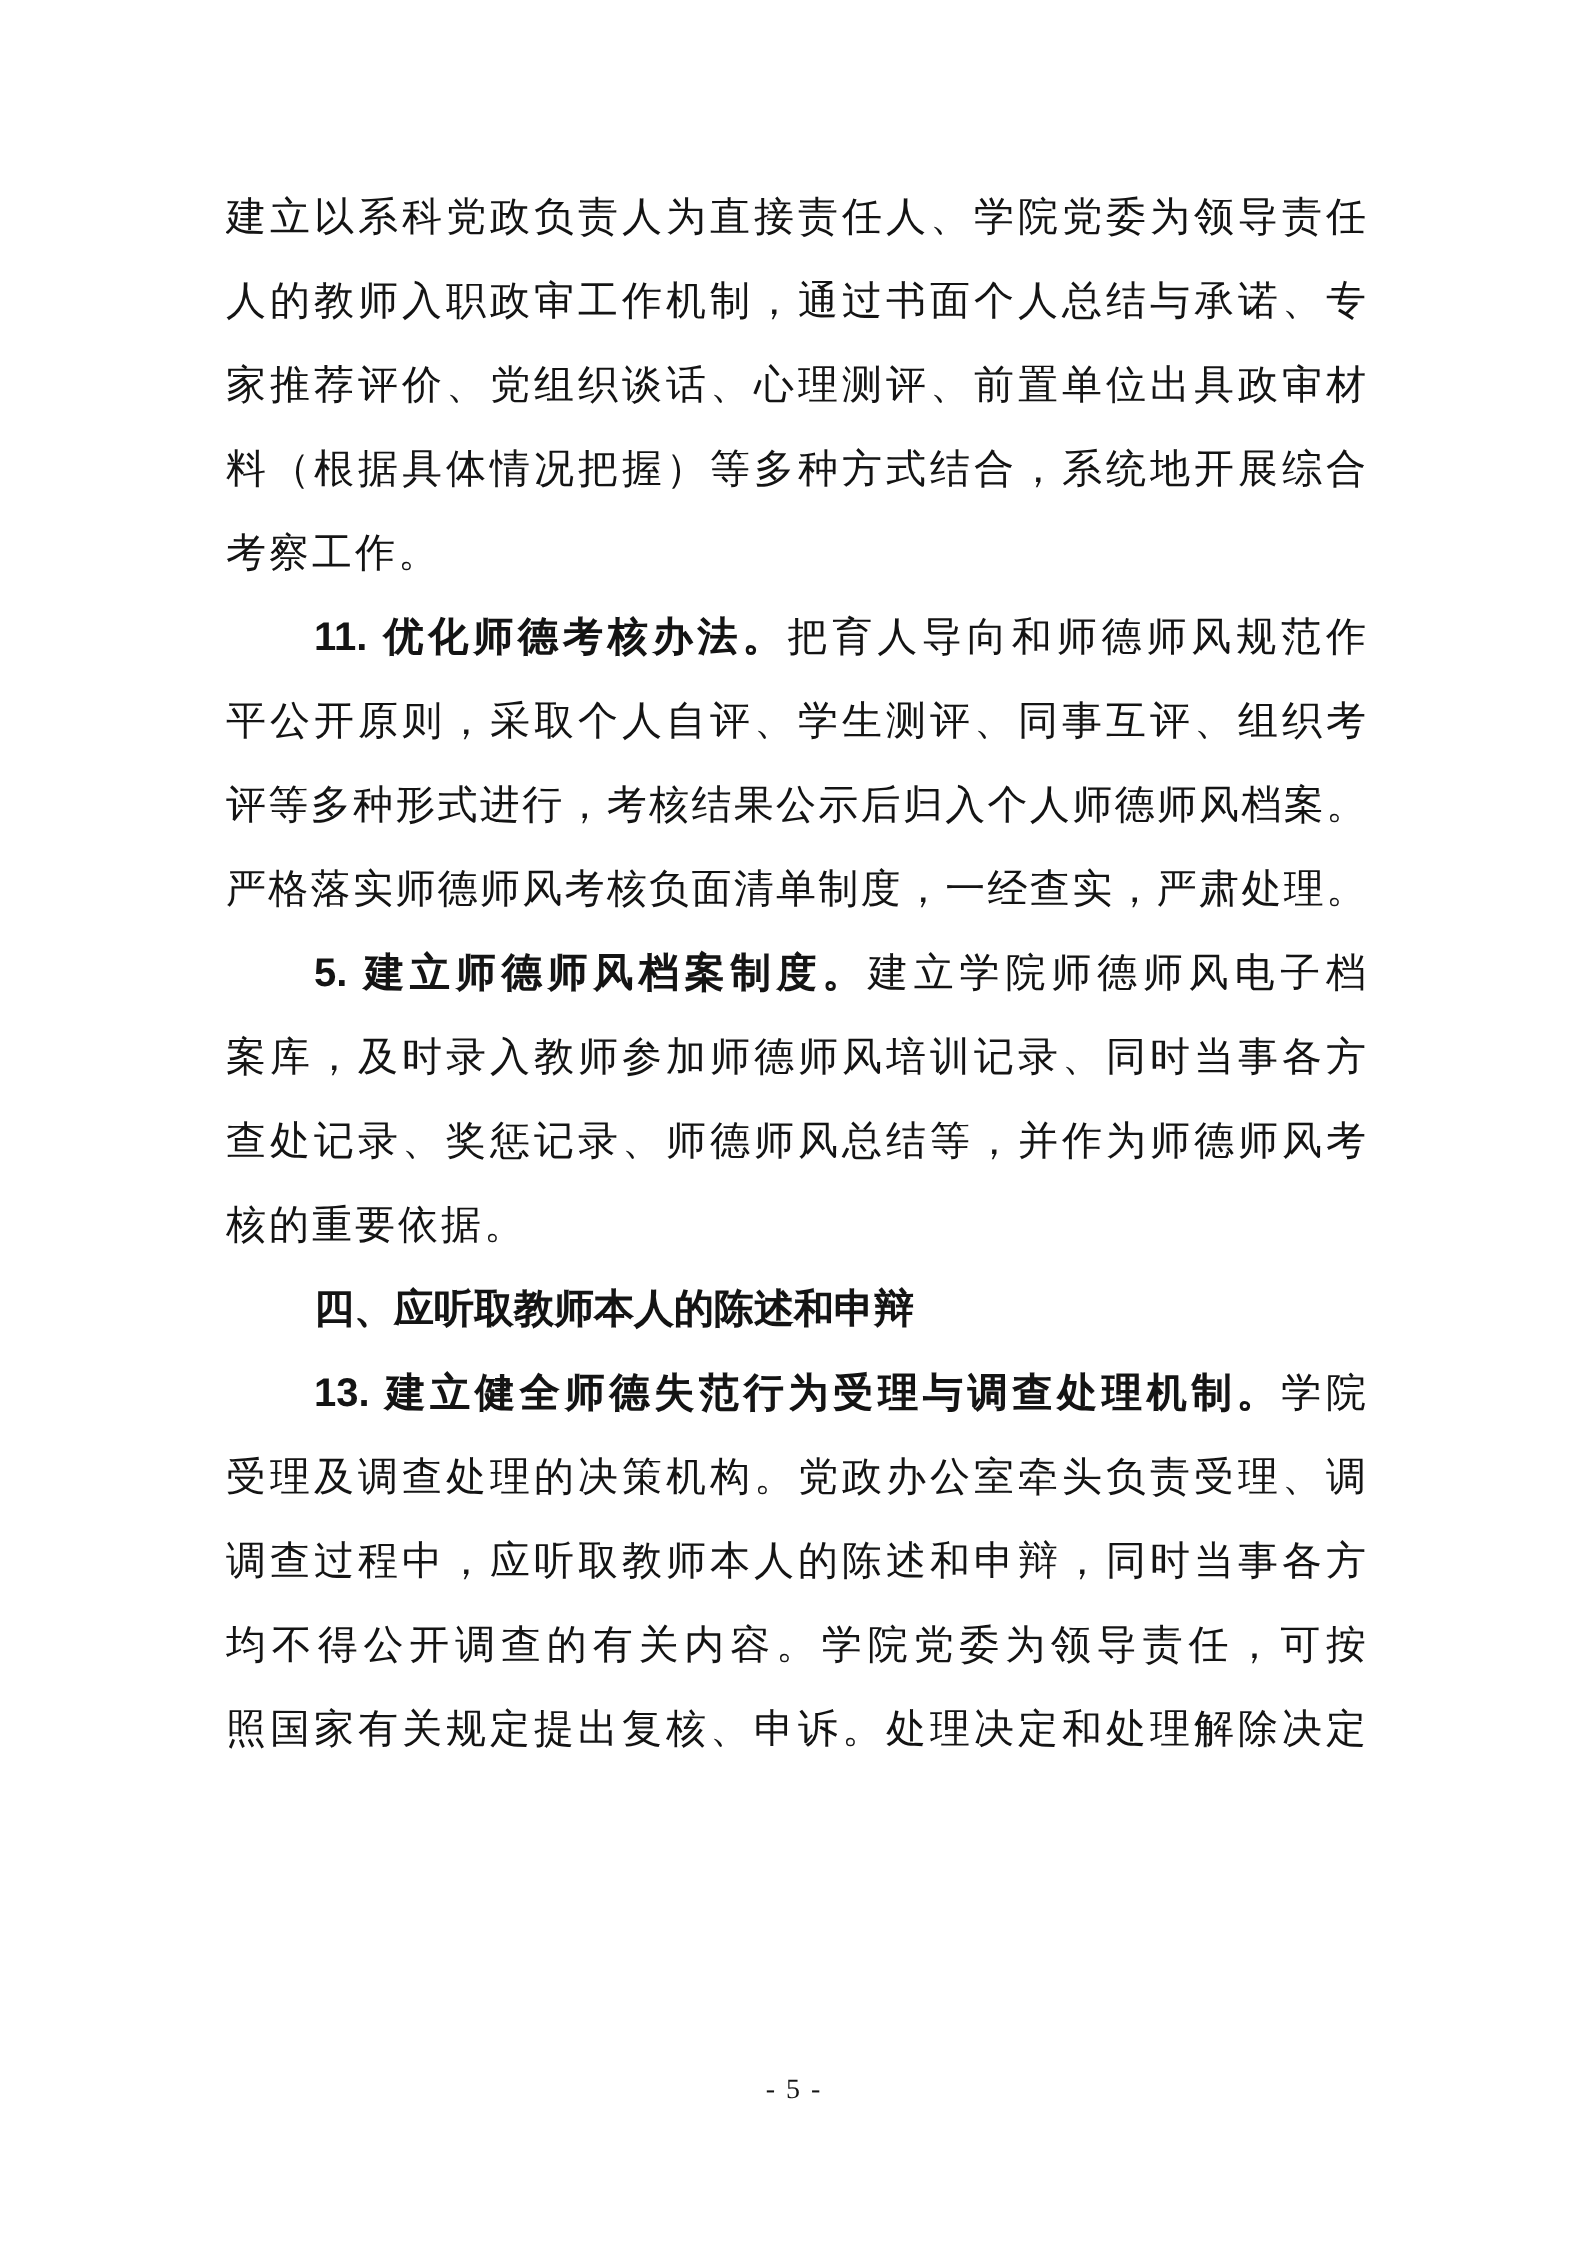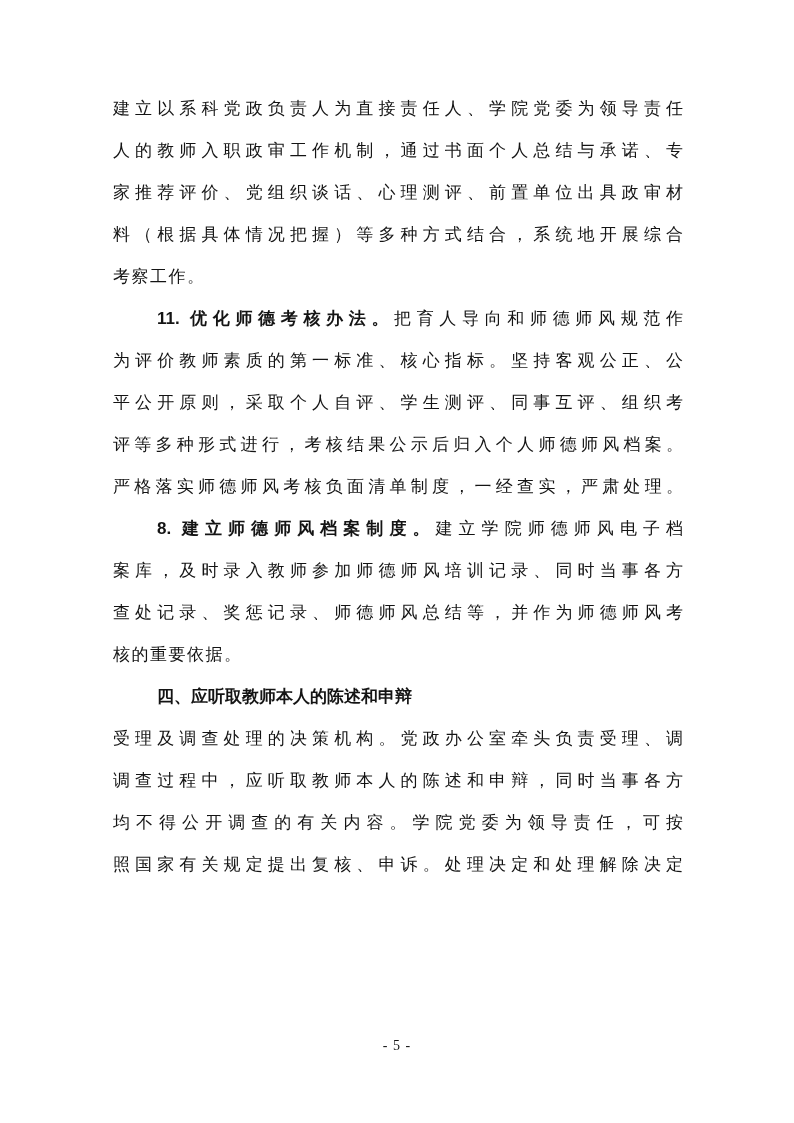--- a/index.html
+++ b/index.html
@@ -18,21 +18,21 @@
   }
   .text-block {
     position: absolute;
     left: 113px;
     top: 88px;
     width: 570px;
   }
   .line {
     height: 42px;
     line-height: 42px;
-    font-size: 17px;
+    font-size: 20px;
     overflow: hidden;
     text-align: left;
     letter-spacing: 1.5px;
   }
   .line.justify {
     text-align: justify;
     text-align-last: justify;
     letter-spacing: 0;
   }
   .line.indent {
@@ -64,28 +64,28 @@
 <body>
 
 <div class="page">
   <div class="text-block">
       <div class="line justify"><span class="seg">建立以系科党政负责人为直接责任人、学院党委为领导责任</span></div>
       <div class="line justify"><span class="seg">人的教师入职政审工作机制，通过书面个人总结与承诺、专</span></div>
       <div class="line justify"><span class="seg">家推荐评价、党组织谈话、心理测评、前置单位出具政审材</span></div>
       <div class="line justify"><span class="seg">料（根据具体情况把握）等多种方式结合，系统地开展综合</span></div>
       <div class="line"><span class="seg">考察工作。</span></div>
       <div class="line justify indent"><span class="seg bold">11. 优化师德考核办法。</span><span class="seg">把育人导向和师德师风规范作</span></div>
-      <div class="line justify"><span class="seg">为评价教师素质的第一标准、核心指标。坚持客观公正、公</span></div>
       <div class="line justify"><span class="seg">平公开原则，采取个人自评、学生测评、同事互评、组织考</span></div>
       <div class="line justify"><span class="seg">评等多种形式进行，考核结果公示后归入个人师德师风档案。</span></div>
       <div class="line justify"><span class="seg">严格落实师德师风考核负面清单制度，一经查实，严肃处理。</span></div>
-      <div class="line justify indent"><span class="seg bold">8. 建立师德师风档案制度。</span><span class="seg">建立学院师德师风电子档</span></div>
+      <div class="line justify indent"><span class="seg bold">5. 建立师德师风档案制度。</span><span class="seg">建立学院师德师风电子档</span></div>
       <div class="line justify"><span class="seg">案库，及时录入教师参加师德师风培训记录、同时当事各方</span></div>
       <div class="line justify"><span class="seg">查处记录、奖惩记录、师德师风总结等，并作为师德师风考</span></div>
       <div class="line"><span class="seg">核的重要依据。</span></div>
       <div class="line indent"><span class="seg bold">四、应听取教师本人的陈述和申辩</span></div>
+      <div class="line justify indent"><span class="seg bold">13. 建立健全师德失范行为受理与调查处理机制。</span><span class="seg">学院</span></div>
       <div class="line justify"><span class="seg">受理及调查处理的决策机构。党政办公室牵头负责受理、调</span></div>
       <div class="line justify"><span class="seg">调查过程中，应听取教师本人的陈述和申辩，同时当事各方</span></div>
       <div class="line justify"><span class="seg">均不得公开调查的有关内容。学院党委为领导责任，可按</span></div>
       <div class="line justify"><span class="seg">照国家有关规定提出复核、申诉。处理决定和处理解除决定</span></div>
     </div>
   <div class="footer">- 5 -</div>
 </div>
 
 </body></html>

